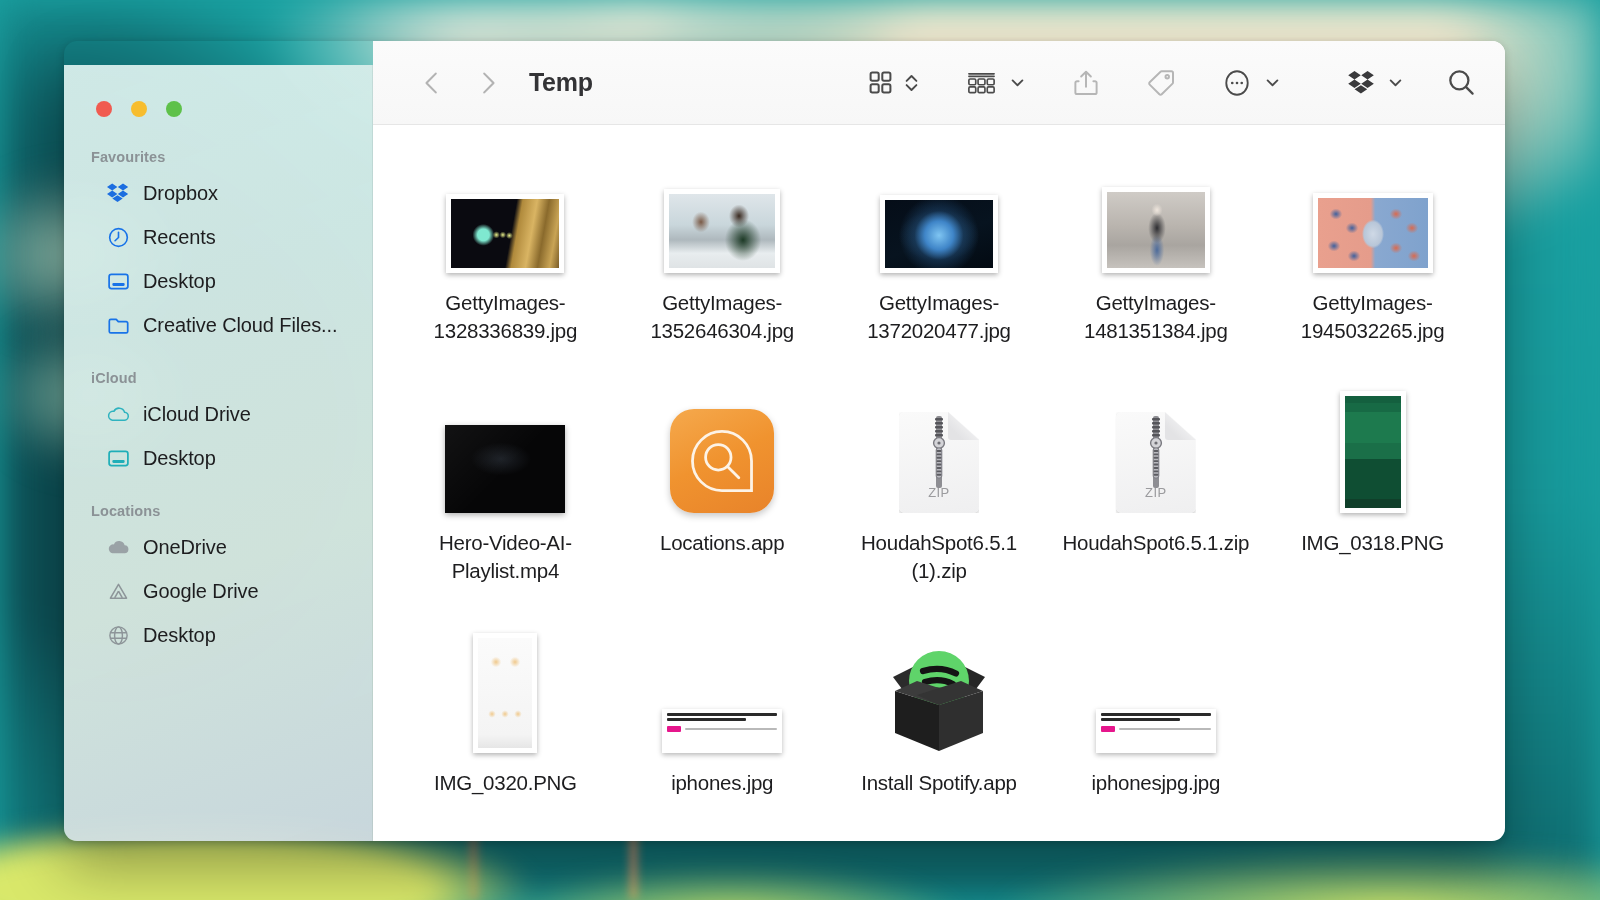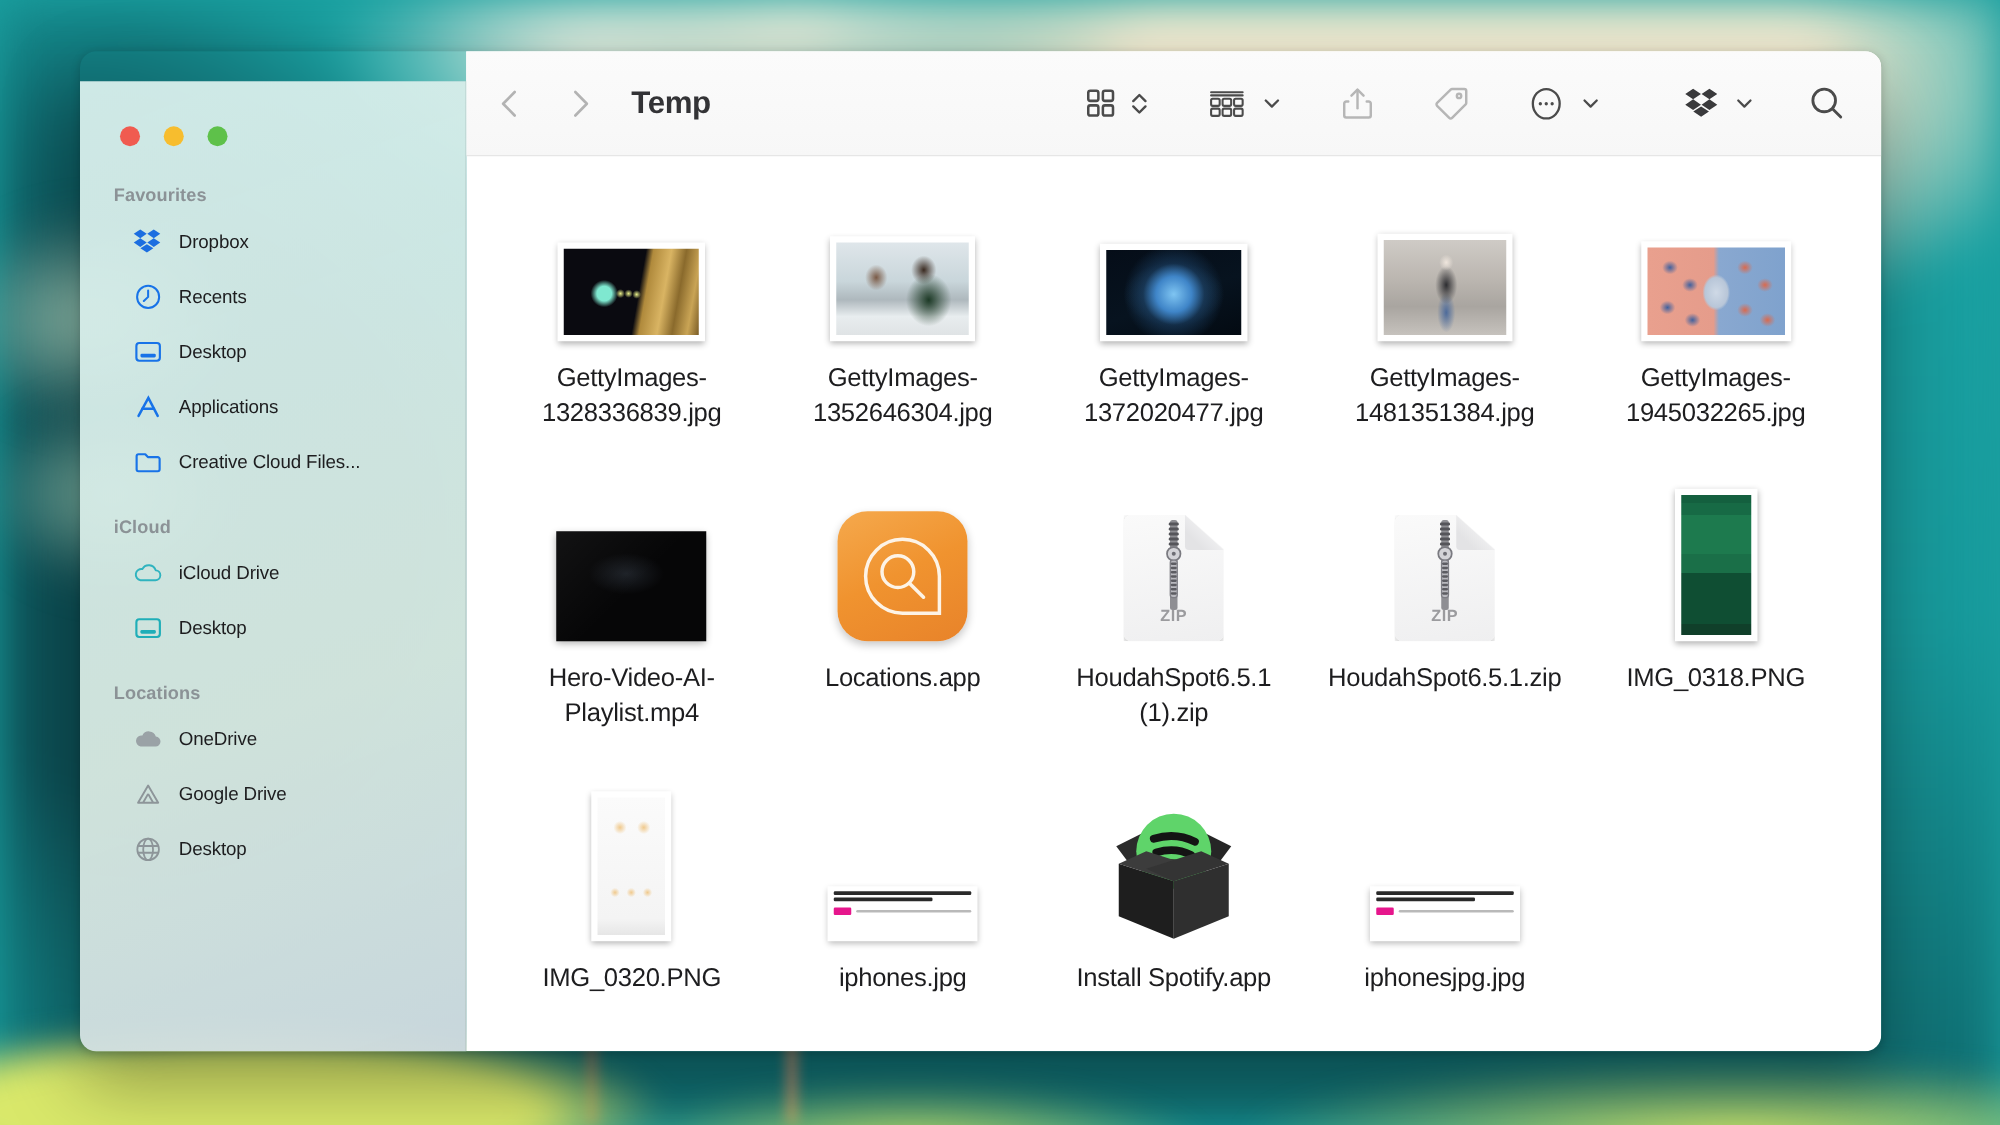--- a/index.html
+++ b/index.html
@@ -69,31 +69,31 @@
     font-size:14.5px; font-weight:700; color:#8b9296;
     padding:0 0 6px 27px; letter-spacing:.1px;
   }
   .sb-item {
     display:flex; align-items:center; gap:12px;
     height:44px; padding-left:27px; border-radius:7px;
     margin:0 10px 0 14px;
   }
   .sb-icon { width:26px; height:26px; flex:0 0 26px; display:flex; align-items:center; justify-content:center; }
   .sb-label {
-    font-size:15px; color:#1d1d1f; letter-spacing:-.1px;
+    font-size:20px; color:#1d1d1f; letter-spacing:-.1px;
     white-space:nowrap; overflow:hidden; text-overflow:ellipsis;
   }
 
   
   #main { flex:1; background:#ffffff; display:flex; flex-direction:column; min-width:0; }
   #toolbar {
     height:84px; flex:0 0 84px;
     background:linear-gradient(180deg,#fbfbfb 0%,#f7f7f7 100%);
     border-bottom:1px solid #e6e6e6;
-    display:flex; align-items:center; padding:0 28px 0 14px; gap:0;
+    display:flex; align-items:center; padding:0 28px 0 38px; gap:0;
   }
   .tb-btn { display:flex; align-items:center; justify-content:center; }
   .nav-arrow { width:42px; height:42px; color:#b3b3b3; }
   #folder-title {
     font-size:25px; font-weight:700; color:#333336;
     margin-left:20px; letter-spacing:-.3px; white-space:nowrap;
   }
   .tb-spacer { flex:1; }
   .tb-group { display:flex; align-items:center; }
   .tb-gap { width:46px; }
@@ -116,21 +116,21 @@
     font-size:20.5px; color:#1d1d1f; text-align:center; line-height:28px;
     letter-spacing:-.25px; max-width:190px; word-break:break-word;
   }
 
   
   .photo { background:#fff; padding:5px 5px 5px 5px; box-shadow:0 2px 5px rgba(0,0,0,.30); }
   .photo .inner { display:block; background:#222; }
   .plain { box-shadow:0 2px 6px rgba(0,0,0,.32); }
 
   
-  .zip-icon { position:relative; width:80px; height:101px;font-weight:bold; }
+  .zip-icon { position:relative; width:80px; height:101px; }
   .zip-paper {
     position:absolute; inset:0;
     background:linear-gradient(170deg,#fafafa 0%,#efeff0 100%);
     border-radius:6px 6px 6px 6px;
     box-shadow:0 2px 5px rgba(0,0,0,.22);
     clip-path:polygon(0 0, 62% 0, 100% 27%, 100% 100%, 0 100%);
   }
   .zip-fold {
     position:absolute; right:0; top:0; width:31px; height:28px;
     background:linear-gradient(225deg,#ffffff 0%,#e3e3e5 75%);
@@ -204,29 +204,20 @@
         <div class="sb-item">
           <span class="sb-icon">
             <svg viewBox="0 0 24 24" width="23" height="23">
               <rect x="2.2" y="4.6" width="19.6" height="14.8" rx="2.4" fill="none" stroke="#1873e8" stroke-width="1.8"></rect>
               <rect x="5.6" y="13.6" width="12.8" height="3" rx="1.1" fill="#1873e8"></rect>
             </svg>
           </span>
           <span class="sb-label">Desktop</span>
         </div>
 
-        <div class="sb-item">
-          <span class="sb-icon">
-            <svg viewBox="0 0 24 24" width="23" height="23" stroke="#1873e8" stroke-width="2.1" fill="none" stroke-linecap="round">
-              <path d="M4 19.5L12.2 4.6 20 19.5"></path>
-                <path d="M7.2 13.5h9.6"></path>
-            </svg>
-          </span>
-          <span class="sb-label">Applications</span>
-        </div>
 
         <div class="sb-item">
           <span class="sb-icon">
             <svg viewBox="0 0 24 24" width="23" height="23" fill="none" stroke="#1873e8" stroke-width="1.8" stroke-linejoin="round">
               <path d="M2.4 7.2v11a1.6 1.6 0 001.6 1.6h16a1.6 1.6 0 001.6-1.6v-8.6a1.6 1.6 0 00-1.6-1.6h-8.2L9.6 5.6H4a1.6 1.6 0 00-1.6 1.6z"></path>
             </svg>
           </span>
           <span class="sb-label">Creative Cloud Files...</span>
         </div>
       </div>

